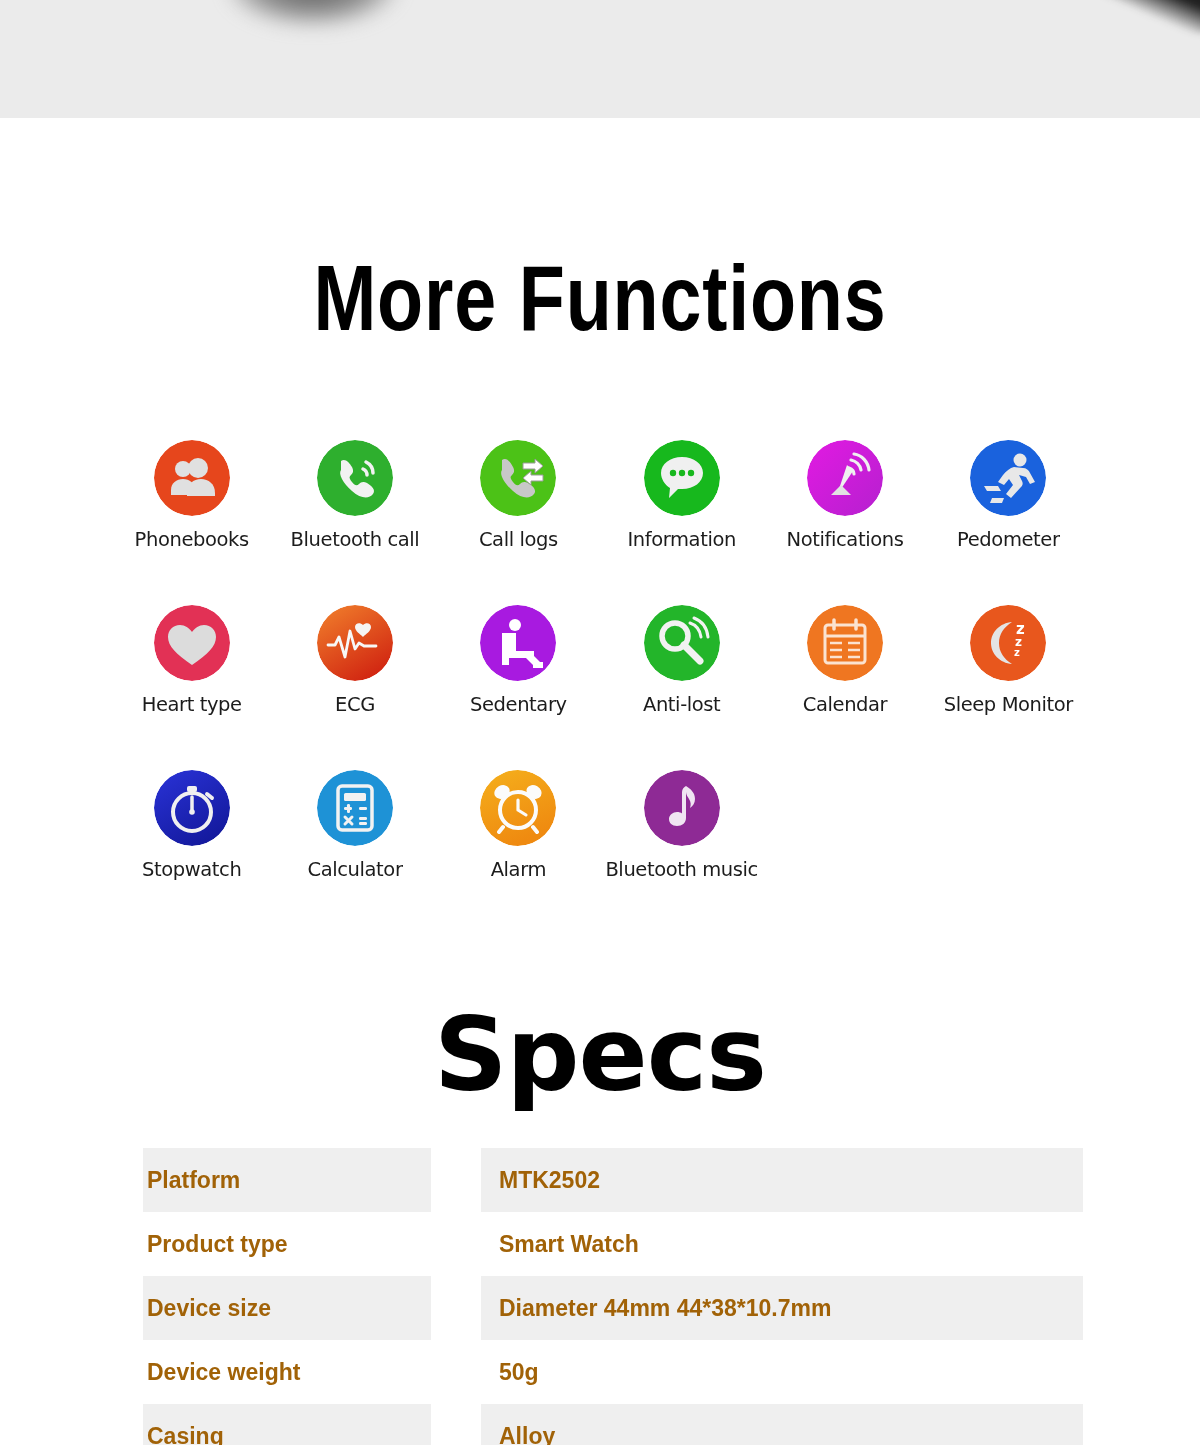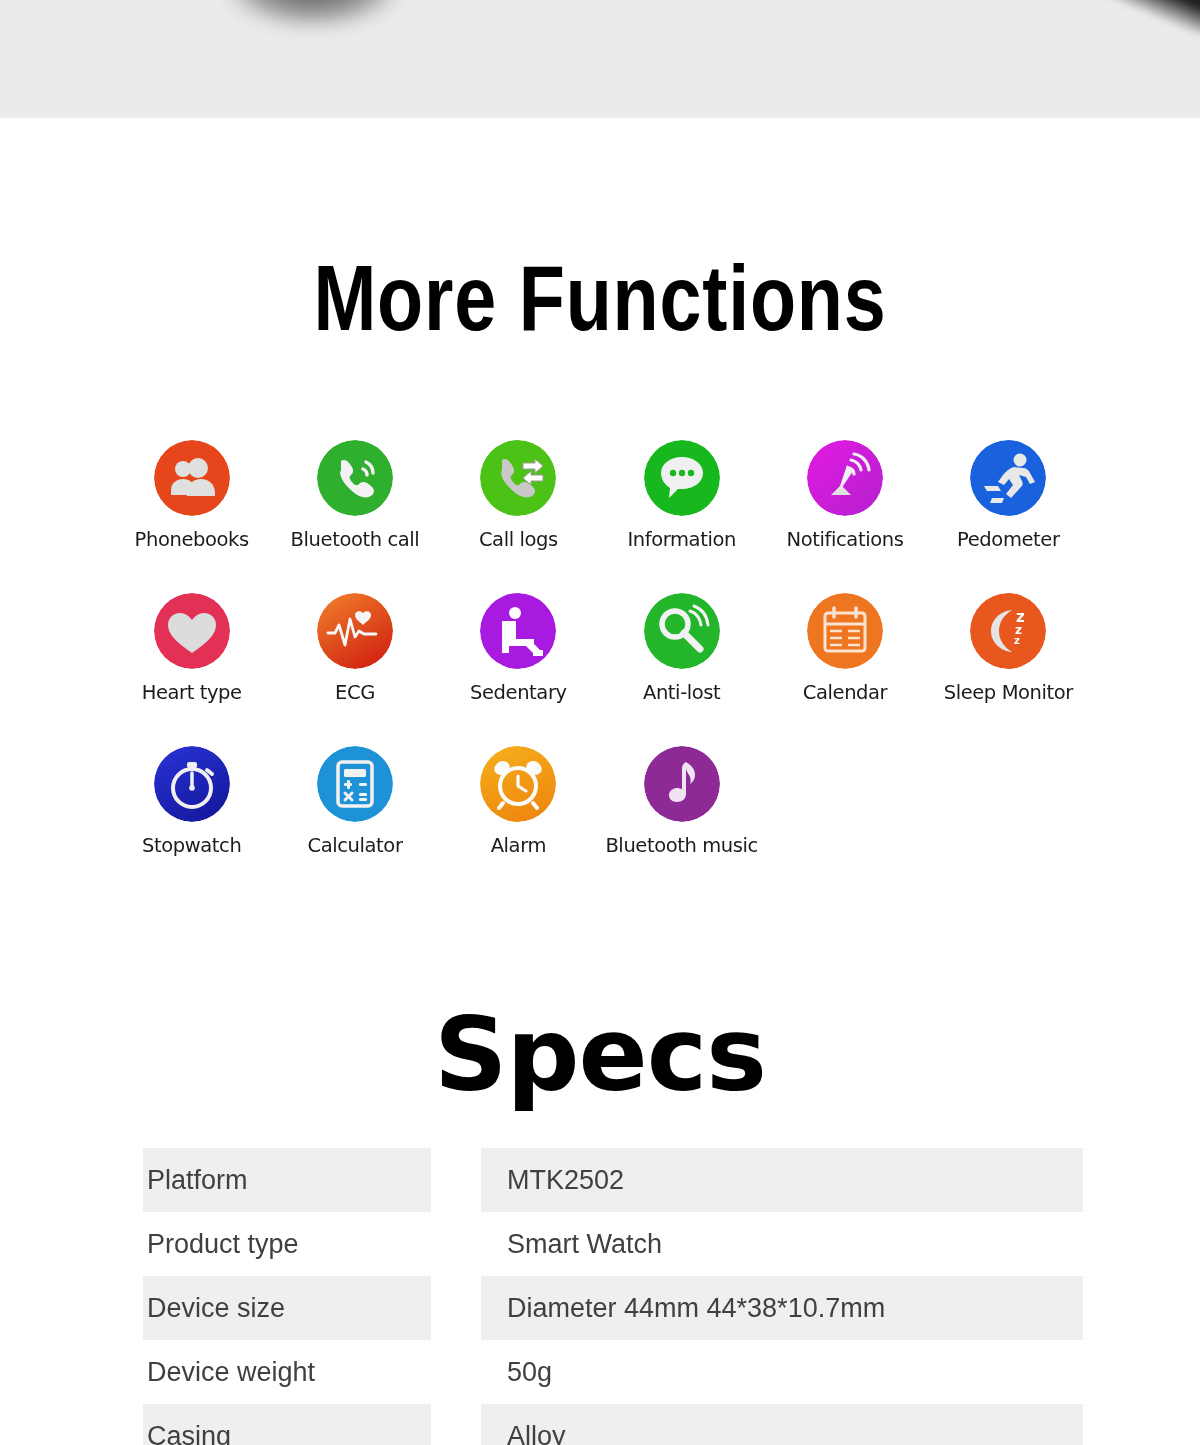--- a/index.html
+++ b/index.html
@@ -72,21 +72,21 @@
   }
 
   
   .features {
     position: absolute;
     left: 110px;
     top: 440px;
     width: 980px;
     display: grid;
     grid-template-columns: repeat(6, 1fr);
-    row-gap: 42px;
+    row-gap: 54px;
   }
   .feature {
     display: flex;
     flex-direction: column;
     align-items: center;
   }
   .feature-icon {
     width: 76px;
     height: 76px;
     border-radius: 50%;
@@ -116,34 +116,35 @@
   }
   .spec-row {
     display: flex;
     height: 64px;
     align-items: stretch;
   }
   .spec-key,
   .spec-val {
     display: flex;
     align-items: center;
-    font-size: 27px;
-    color: #404040;
+    font-size: 23px;
+    color: #a16207;
     font-family: "Liberation Sans Narrow", "Liberation Sans", sans-serif;
     white-space: nowrap;
+    font-weight: bold;
   }
   .spec-key {
     width: 288px;
     padding-left: 4px;
     box-sizing: border-box;
   }
   .spec-gap { width: 50px; }
   .spec-val {
     flex: 1;
-    padding-left: 26px;
+    padding-left: 18px;
     box-sizing: border-box;
   }
   .spec-row.shaded .spec-key,
   .spec-row.shaded .spec-val {
     background: #efefef;
   }
 </style>
 </head>
 <body>
 

